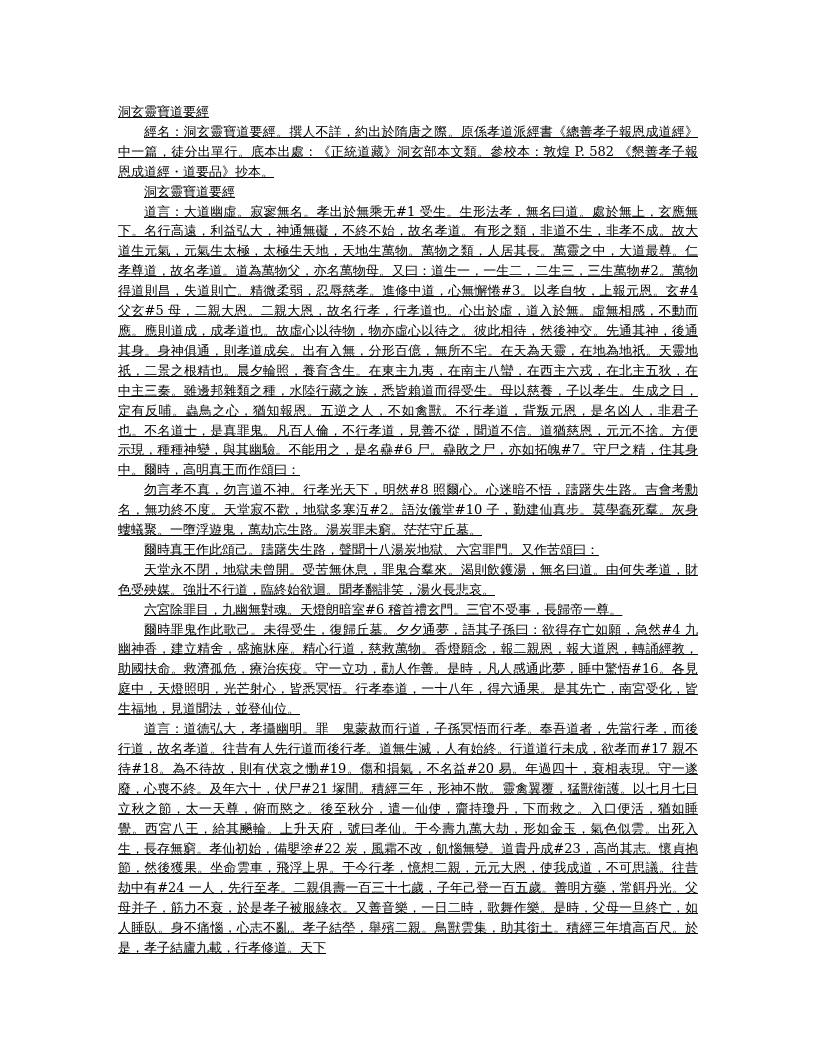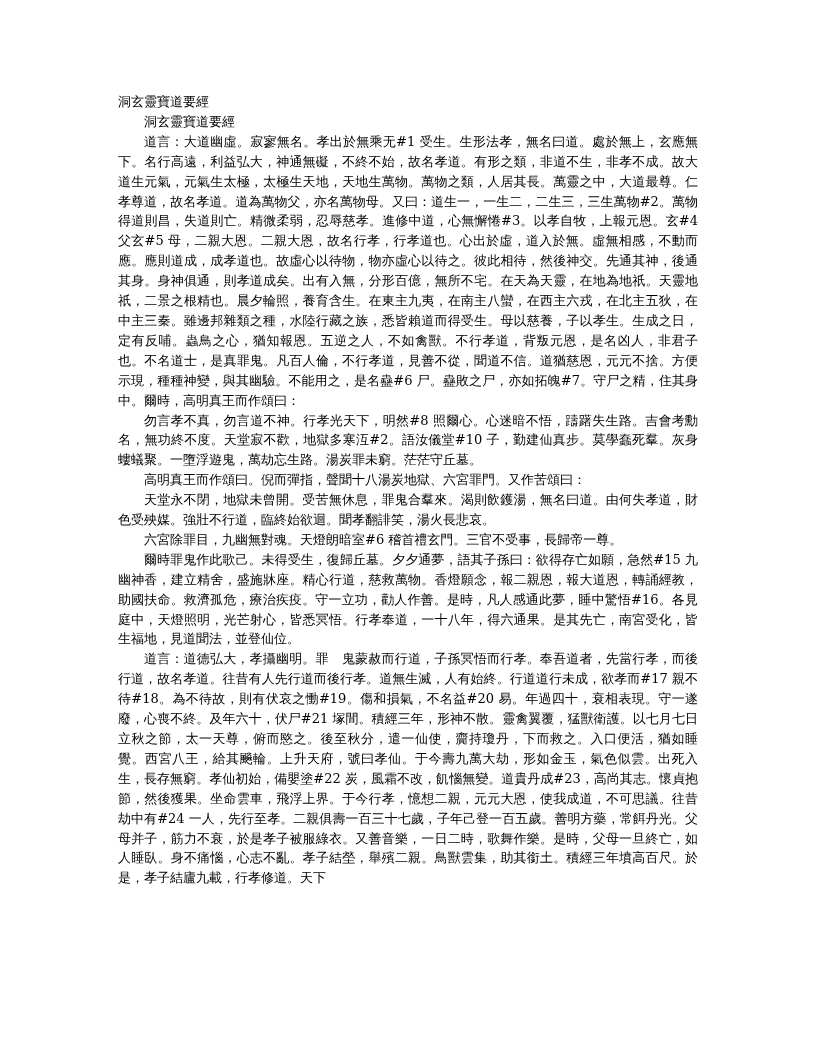--- a/index.html
+++ b/index.html
@@ -15,22 +15,23 @@
     position: relative;
     width: 816px;
     height: 1056px;
     background: #ffffff;
     box-sizing: border-box;
     overflow: hidden;
   }
   .text-block {
     position: absolute;
     left: 118px;
-    top: 92px;
+    top: 102px;
     width: 580px;
+    text-decoration: underline;
   }
   p.para {
     margin: 0;
     padding: 0;
     font-size: 13.0px;
     line-height: 19.9px;
     text-align: justify;
     text-justify: inter-character;
     text-align-last: left;
     word-break: break-all;
@@ -39,22 +40,23 @@
   p.indent {
     text-indent: 26px;
   }
 </style>
 </head>
 <body>
 
 <div class="page">
   <div class="text-block">
     <p class="para">洞玄靈寶道要經</p>
+    <p class="para indent">經名：洞玄靈寶道要經。撰人不詳，約出於隋唐之際。原係孝道派經書《總善孝子報恩成道經》中一篇，徒分出單行。底本出處：《正統道藏》洞玄部本文類。參校本：敦煌 P. 582 《懇善孝子報恩成道經・道要品》抄本。</p>
     <p class="para indent">洞玄靈寶道要經</p>
     <p class="para indent">道言：大道幽虛。寂寥無名。孝出於無乘无#1 受生。生形法孝，無名曰道。處於無上，玄應無下。名行高遠，利益弘大，神通無礙，不終不始，故名孝道。有形之類，非道不生，非孝不成。故大道生元氣，元氣生太極，太極生天地，天地生萬物。萬物之類，人居其長。萬靈之中，大道最尊。仁孝尊道，故名孝道。道為萬物父，亦名萬物母。又曰：道生一，一生二，二生三，三生萬物#2。萬物得道則昌，失道則亡。精微柔弱，忍辱慈孝。進修中道，心無懈惓#3。以孝自牧，上報元恩。玄#4 父玄#5 母，二親大恩。二親大恩，故名行孝，行孝道也。心出於虛，道入於無。虛無相感，不動而應。應則道成，成孝道也。故虛心以待物，物亦虛心以待之。彼此相待，然後神交。先通其神，後通其身。身神俱通，則孝道成矣。出有入無，分形百億，無所不宅。在天為天靈，在地為地祇。天靈地祇，二景之根精也。晨夕輪照，養育含生。在東主九夷，在南主八蠻，在西主六戎，在北主五狄，在中主三秦。雖邊邦雜類之種，水陸行藏之族，悉皆賴道而得受生。母以慈養，子以孝生。生成之日，定有反哺。蟲鳥之心，猶知報恩。五逆之人，不如禽獸。不行孝道，背叛元恩，是名凶人，非君子也。不名道士，是真罪鬼。凡百人倫，不行孝道，見善不從，聞道不信。道猶慈恩，元元不捨。方便示現，種種神變，與其幽驗。不能用之，是名蠱#6 尸。蠱敗之尸，亦如拓魄#7。守尸之精，住其身中。爾時，高明真王而作頌曰：</p>
     <p class="para indent">勿言孝不真，勿言道不神。行孝光天下，明然#8 照爾心。心迷暗不悟，躊躇失生路。吉會考勳名，無功終不度。天堂寂不歡，地獄多寒沍#2。語汝儀堂#10 子，勤建仙真步。莫學蠢死羣。灰身螻蟻聚。一墮浮遊鬼，萬劫忘生路。湯炭罪未窮。茫茫守丘墓。</p>
-    <p class="para indent">高明真王而作頌曰。倪而彈指，聲聞十八湯炭地獄、六宮罪門。又作苦頌曰：</p>
+    <p class="para indent">爾時真王作此頌己。躊躇失生路，聲聞十八湯炭地獄、六宮罪門。又作苦頌曰：</p>
     <p class="para indent">天堂永不閉，地獄未曾開。受苦無休息，罪鬼合羣來。渴則飲鑊湯，無名曰道。由何失孝道，財色受殃媒。強壯不行道，臨終始欲迴。聞孝翻誹笑，湯火長悲哀。</p>
     <p class="para indent">六宮除罪目，九幽無對魂。天燈朗暗室#6 稽首禮玄門。三官不受事，長歸帝一尊。</p>
-    <p class="para indent">爾時罪鬼作此歌己。未得受生，復歸丘墓。夕夕通夢，語其子孫曰：欲得存亡如願，急然#15 九幽神香，建立精舍，盛施牀座。精心行道，慈救萬物。香燈願念，報二親恩，報大道恩，轉誦經教，助國扶命。救濟孤危，療治疾疫。守一立功，勸人作善。是時，凡人感通此夢，睡中驚悟#16。各見庭中，天燈照明，光芒射心，皆悉冥悟。行孝奉道，一十八年，得六通果。是其先亡，南宮受化，皆生福地，見道聞法，並登仙位。</p>
+    <p class="para indent">爾時罪鬼作此歌己。未得受生，復歸丘墓。夕夕通夢，語其子孫曰：欲得存亡如願，急然#4 九幽神香，建立精舍，盛施牀座。精心行道，慈救萬物。香燈願念，報二親恩，報大道恩，轉誦經教，助國扶命。救濟孤危，療治疾疫。守一立功，勸人作善。是時，凡人感通此夢，睡中驚悟#16。各見庭中，天燈照明，光芒射心，皆悉冥悟。行孝奉道，一十八年，得六通果。是其先亡，南宮受化，皆生福地，見道聞法，並登仙位。</p>
     <p class="para indent">道言：道德弘大，孝攝幽明。罪　鬼蒙赦而行道，子孫冥悟而行孝。奉吾道者，先當行孝，而後行道，故名孝道。往昔有人先行道而後行孝。道無生滅，人有始終。行道道行未成，欲孝而#17 親不待#18。為不待故，則有伏哀之慟#19。傷和損氣，不名益#20 易。年過四十，衰相表現。守一遂廢，心喪不終。及年六十，伏尸#21 塚間。積經三年，形神不散。靈禽翼覆，猛獸衛護。以七月七日立秋之節，太一天尊，俯而愍之。後至秋分，遣一仙使，齎持瓊丹，下而救之。入口便活，猶如睡覺。西宮八王，給其飈輪。上升天府，號曰孝仙。于今壽九萬大劫，形如金玉，氣色似雲。出死入生，長存無窮。孝仙初始，備嬰塗#22 炭，風霜不改，飢惱無變。道貴丹成#23，高尚其志。懷貞抱節，然後獲果。坐命雲車，飛浮上界。于今行孝，憶想二親，元元大恩，使我成道，不可思議。往昔劫中有#24 一人，先行至孝。二親俱壽一百三十七歲，子年己登一百五歲。善明方藥，常餌丹光。父母并子，筋力不衰，於是孝子被服綠衣。又善音樂，一日二時，歌舞作樂。是時，父母一旦終亡，如人睡臥。身不痛惱，心志不亂。孝子結塋，舉殯二親。鳥獸雲集，助其銜土。積經三年墳高百尺。於是，孝子結廬九載，行孝修道。天下</p>
   </div>
 </div>
 
 </body></html>

